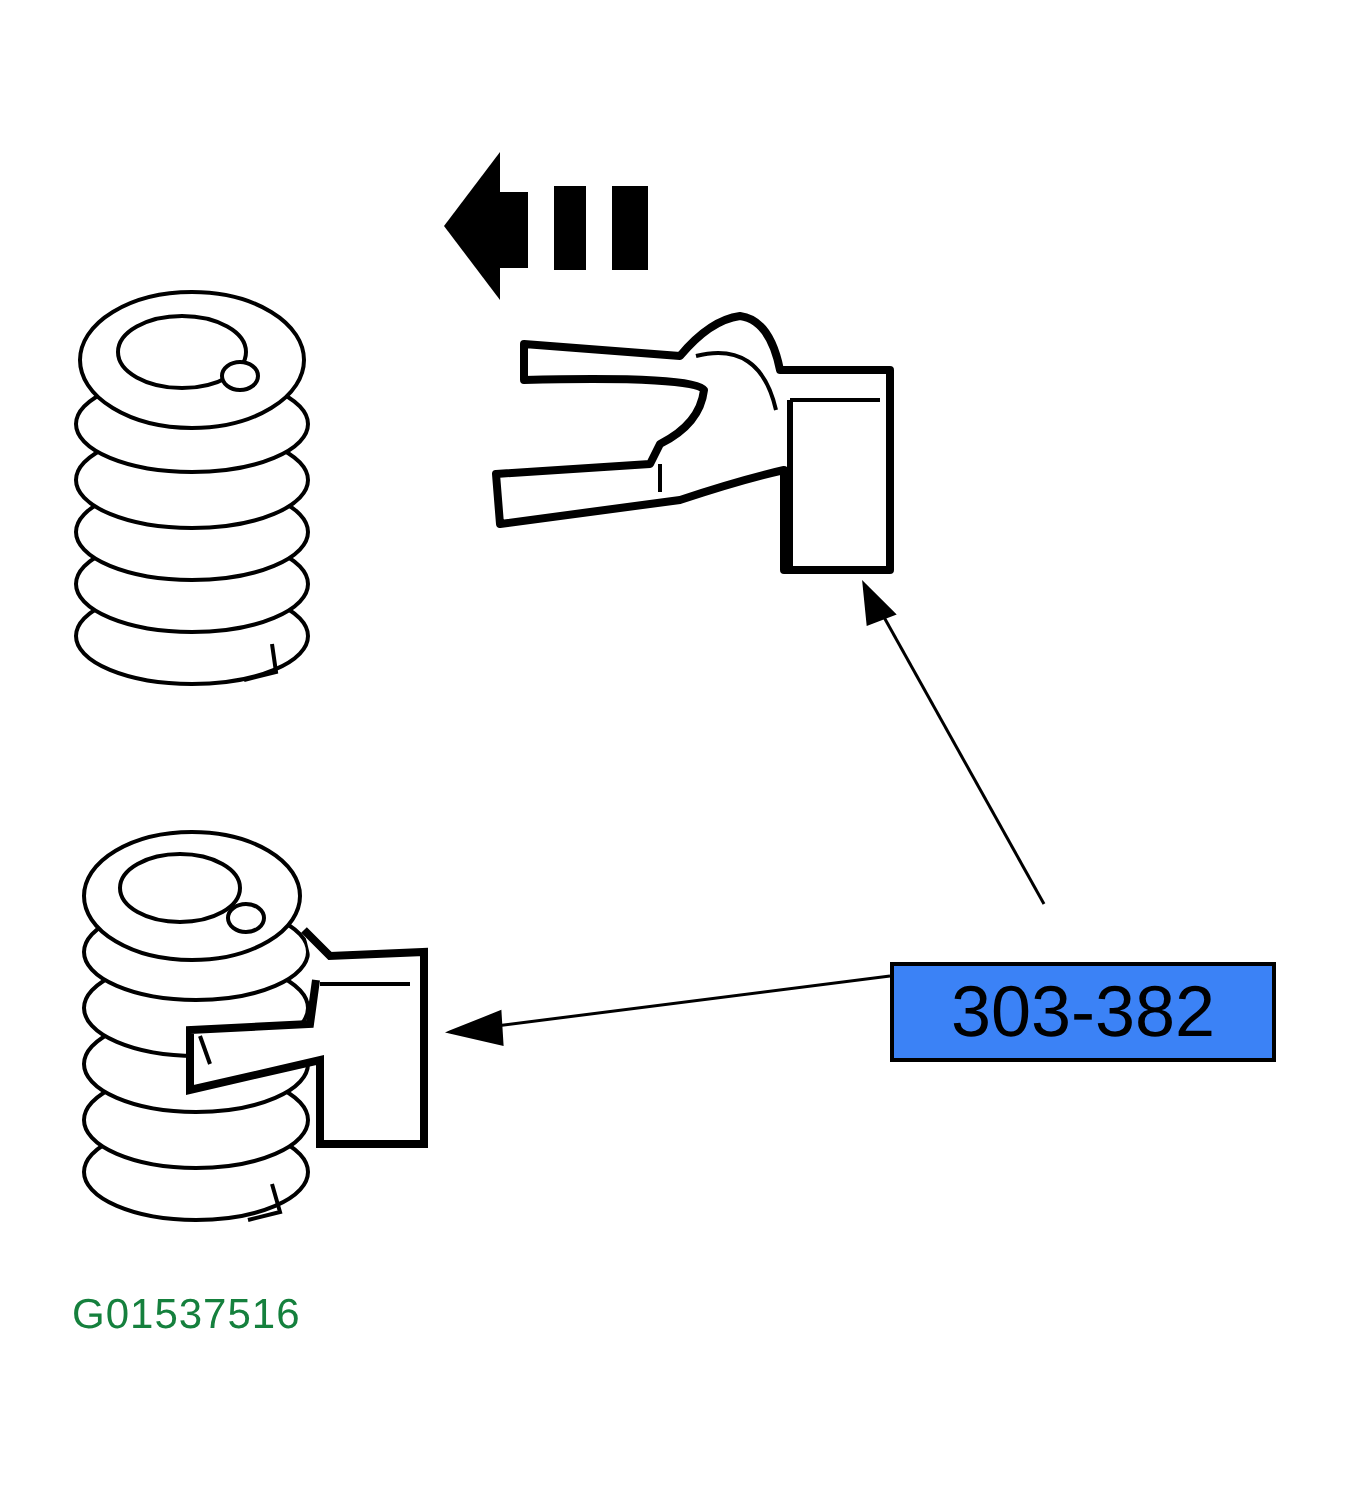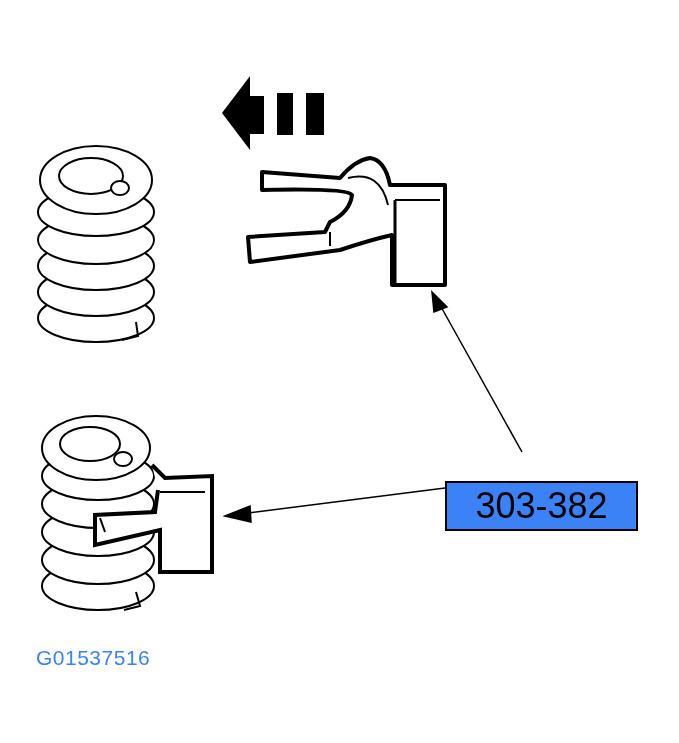--- a/index.html
+++ b/index.html
@@ -6,21 +6,21 @@
     body { width: 679px; height: 743px; position: relative; overflow: hidden; }
     #diagram { position: absolute; left: 0; top: 0; width: 679px; height: 743px; }
     .label-box {
       position: absolute; left: 445px; top: 452px; width: 193px; height: 50px;
       border: 2px solid #000; box-sizing: border-box; background: #3b82f6;
       display: flex; align-items: center; justify-content: center;
       font-family: "Liberation Sans", sans-serif; font-size: 36px; color: #000; margin-top: 29px;
     }
     .figure-id {
       position: absolute; left: 36px; top: 646px;
-      font-family: "Liberation Sans", sans-serif; font-size: 21px; color: #3b82f6;
+      font-family: "Liberation Sans", sans-serif; font-size: 21px; color: #15803d;
       letter-spacing: 0.5px;
     }
   </style>
 </head>
 <body>
 
 <svg id="diagram" viewBox="0 0 679 743" xmlns="http://www.w3.org/2000/svg">
 
   <g>
     <polygon points="222,113 250,76 250,150" fill="#000"></polygon>

